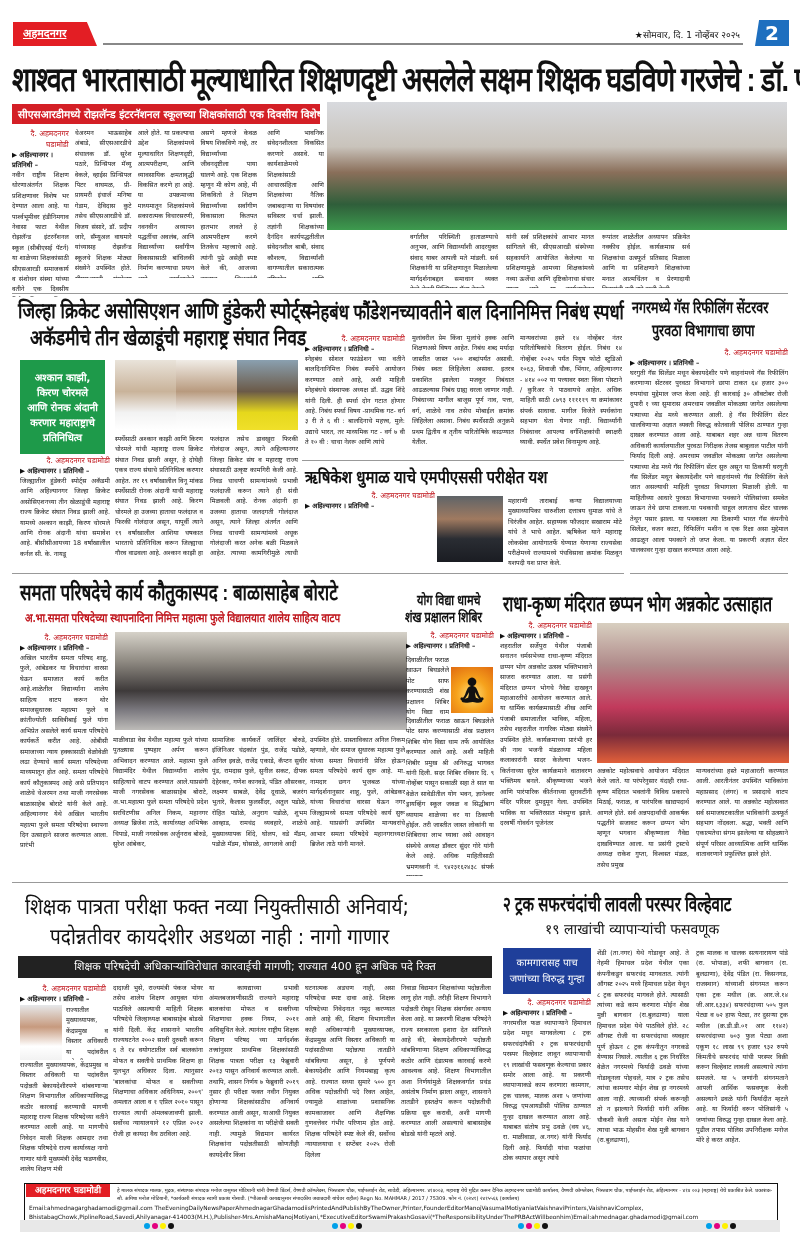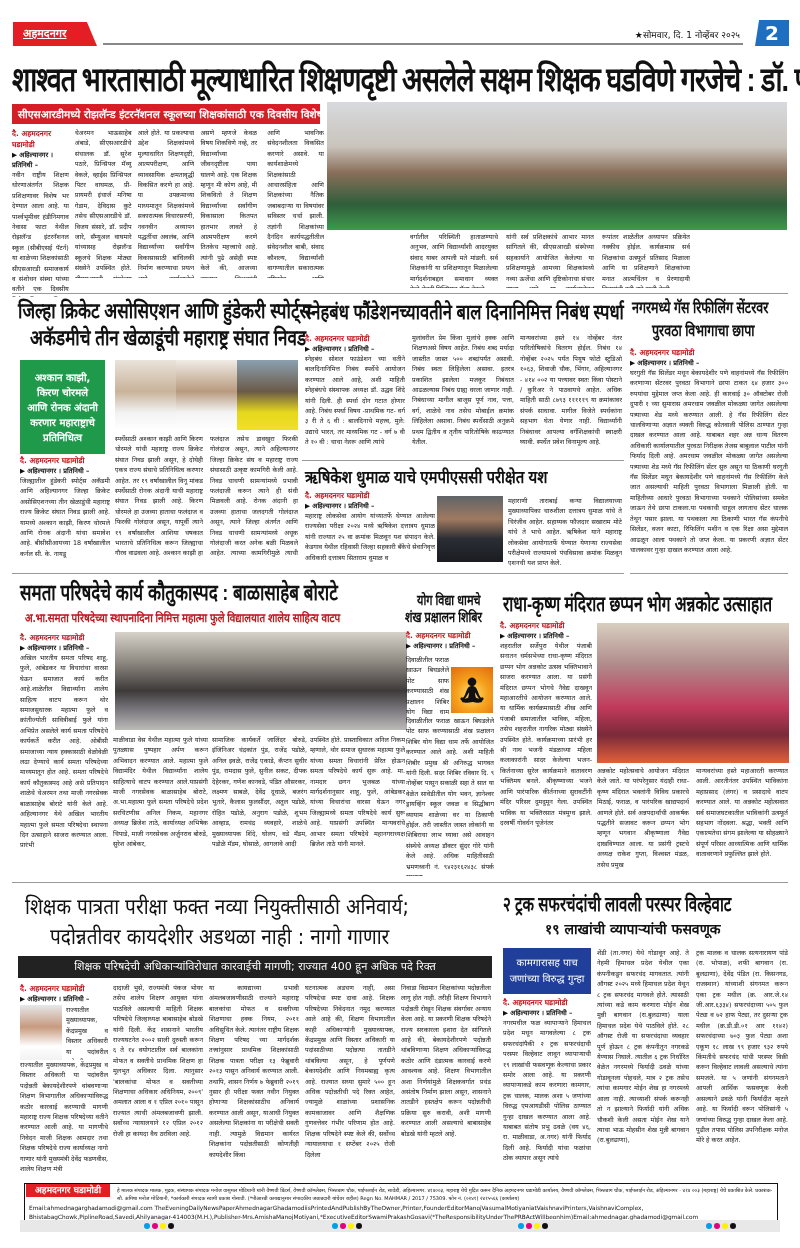--- a/index.html
+++ b/index.html
@@ -7,21 +7,21 @@
 body{position:relative;font-family:"DejaVu Sans","Liberation Sans",sans-serif;color:#111}
 .abs{position:absolute}
 .masthead-tag{left:13px;top:22px;width:84px;height:24px;background:#e31e24;clip-path:polygon(0 0,88% 0,100% 100%,0 100%)}
 .masthead-tag span{display:block;color:#fff;font-weight:bold;font-size:11px;line-height:24px;padding-left:10px;text-decoration:underline}
 .topline{left:103px;top:43px;width:640px;height:2px;background:#888}
 .date{right:60px;top:28px;font-size:9px;color:#111}
 .pageno{right:11px;top:20px;width:34px;height:26px;background:#1e6fbf;color:#fff;font-weight:bold;font-size:20px;text-align:center;line-height:26px;clip-path:polygon(12% 0,100% 0,100% 100%,0 100%)}
 .h1{left:12px;top:55px;width:778px;font-size:27px;font-weight:bold;letter-spacing:-1px;line-height:40px;white-space:nowrap;font-family:"Liberation Sans",sans-serif;transform:scaleY(1.25);transform-origin:top left}
 .redbar{left:12px;top:104px;width:308px;height:20px;background:#d41f26;color:#fff;font-size:10.5px;font-weight:bold;line-height:20px;padding-left:6px;white-space:nowrap;overflow:hidden}
 .col{font-size:6.4px;line-height:10.4px;color:#222;text-align:justify;overflow:hidden}
-.byline{color:#c0161d;font-weight:bold;font-size:7.5px;text-align:left;line-height:11px}
+.byline{color:#c0161d;font-weight:normal;font-size:7.5px;text-align:right;line-height:11px}
 .dateline{font-size:6.6px;font-weight:bold;line-height:10px}
 .photo{background:linear-gradient(160deg,#b8bcc0,#7a6a5a 45%,#2f6a3a 85%,#3c8a4a)}
 .rule{height:1px;background:#999}
 .hd{font-weight:bold;font-family:"Liberation Sans",sans-serif;white-space:nowrap;line-height:1.1}
 .greenbox{background:#1e9a4a;color:#fff;font-weight:bold;text-align:center;font-size:12px;line-height:18px;display:flex;align-items:center;justify-content:center;flex-direction:column}
 .bluebox{background:#1f3f9a;color:#fff;font-weight:bold;text-align:center;font-size:12px;line-height:18px;display:flex;align-items:center;justify-content:center;flex-direction:column}
 .blackbar{background:#222;color:#fff;font-weight:bold;font-size:12.5px;line-height:22px;text-align:center;white-space:nowrap}
 .footer{left:24px;top:1183px;width:754px;height:38px;border:1px solid #111;font-size:5.8px;line-height:9px;padding:2px 4px 2px 4px;overflow:hidden}
 .footlogo{left:26px;top:1184px;width:84px;height:13px;background:#e31e24;color:#fff;font-weight:bold;font-size:9px;line-height:13px;text-align:center}
 .regbar{left:20px;top:1220px;width:760px;height:12px;background:#e8e8e8}
@@ -95,24 +95,23 @@
   <div class="byline">दै. अहमदनगर घडामोडी</div>
   <div class="dateline">▶ अहिल्यानगर । प्रतिनिधी –</div>
   <div class="col" style="height:220px">घरगुती गॅस सिलेंडर मधून बेकायदेशीर पणे वाहनांमध्ये गॅस रिफीलिंग करणाऱ्या सेंटरवर पुरवठा विभागाने छापा टाकत ६४ हजार ३०० रुपयांचा मुद्देमाल जप्त केला आहे. ही कारवाई ३० ऑक्टोबर रोजी दुपारी १ च्या सुमारास अमरधाम जवळील मोकळ्या जागेत असलेल्या पत्र्याच्या शेड मध्ये करण्यात आली. हे गॅस रिफीलिंग सेंटर चालविणाऱ्या अज्ञात व्यक्ती विरुद्ध कोतवाली पोलिस ठाण्यात गुन्हा दाखल करण्यात आला आहे. याबाबत शहर अन्न धान्य वितरण अधिकारी कार्यालयातील पुरवठा निरीक्षक तेजस बाबुलाल पाटील यांनी फिर्याद दिली आहे. अमरधाम जवळील मोकळ्या जागेत असलेल्या पत्र्याच्या शेड मध्ये गॅस रिफीलिंग सेंटर सुरु असून या ठिकाणी घरगुती गॅस सिलेंडर मधून बेकायदेशीर पणे वाहनांमध्ये गॅस रिफीलिंग केले जात असल्याची माहिती पुरवठा विभागाला मिळाली होती. या माहितीच्या आधारे पुरवठा विभागाच्या पथकाने पोलिसांच्या समवेत जाऊन तेथे छापा टाकला.या पथकाची चाहूल लागताच सेंटर चालक तेथून पसार झाला. या पथकाला त्या ठिकाणी भारत गॅस कंपनीचे सिलेंडर, वजन काटा, रिफिलिंग मशीन व एक रिक्षा असा मुद्देमाल आढळून आला पथकाने तो जप्त केला. या प्रकरणी अज्ञात सेंटर चालकावर गुन्हा दाखल करण्यात आला आहे.</div>
 </div>
 <div class="abs rule" style="left:302px;top:460px;width:322px"></div>
 
 <div class="abs hd" style="left:305px;top:468px;font-size:15px;transform:scaleY(1.15);transform-origin:top left">ऋषिकेश धुमाळ याचे एमपीएससी परीक्षेत यश</div>
 <div class="abs" style="left:305px;top:490px;width:130px">
   <div class="byline">दै. अहमदनगर घडामोडी</div>
   <div class="dateline">▶ अहिल्यानगर । प्रतिनिधी –</div>
-  <div class="col" style="height:56px">महाराष्ट्र लोकसेवा आयोग यांच्यातर्फे घेण्यात आलेल्या राज्यसेवा परीक्षा २०२४ मध्ये ऋषिकेश दत्तात्रय धुमाळ यांनी राज्यात २५ वा क्रमांक मिळवून यश संपादन केले. केडगाव येथील रहिवासी जिल्हा सहकारी बँकेचे सेवानिवृत्त अधिकारी दत्तात्रय सिताराम धुमाळ व</div>
 </div>
 <div class="abs" style="left:437px;top:496px;width:66px;height:66px;background:linear-gradient(180deg,#5f6468 0%,#a07a60 35%,#2a2d33 65%,#1a1c22)"></div>
-<div class="abs col" style="left:508px;top:496px;width:114px;height:70px">महाराणी ताराबाई कन्या विद्यालयाच्या मुख्याध्यापिका चारुशीला दत्तात्रय धुमाळ यांचे ते चिरंजीव आहेत. सहाय्यक फौजदार सखाराम मोटे यांचे ते भाचे आहेत. ऋषिकेश याने महाराष्ट्र लोकसेवा आयोगातर्फे घेण्यात येणाऱ्या राज्यसेवा परीक्षेमध्ये राज्यामध्ये पंचविसावा क्रमांक मिळवून एशनची यश प्राप्त केले.</div>
+<div class="abs col" style="left:508px;top:496px;width:114px;height:70px">महाराणी ताराबाई कन्या विद्यालयाच्या मुख्याध्यापिका चारुशीला दत्तात्रय धुमाळ यांचे ते चिरंजीव आहेत. सहाय्यक फौजदार सखाराम मोटे यांचे ते भाचे आहेत. ऋषिकेश याने महाराष्ट्र लोकसेवा आयोगातर्फे घेण्यात येणाऱ्या राज्यसेवा परीक्षेमध्ये राज्यामध्ये पंचविसावा क्रमांक मिळवून यशपदी यश प्राप्त केले.</div>
 <div class="abs rule" style="left:12px;top:573px;width:612px"></div>
 <div class="abs rule" style="left:630px;top:573px;width:158px"></div>
 
 <div class="abs hd" style="left:20px;top:582px;font-size:17px;transform:scaleY(1.3);transform-origin:top left">समता परिषदेचे कार्य कौतुकास्पद : बाळासाहेब बोराटे</div>
 <div class="abs hd" style="left:25px;top:611px;font-size:10px;color:#c0161d;transform:scaleY(1.2);transform-origin:top left">अ.भा.समता परिषदेच्या स्थापनादिना निमित्त महात्मा फुले विद्यालयात शालेय साहित्य वाटप</div>
 <div class="abs" style="left:20px;top:632px;width:88px">
   <div class="byline">दै. अहमदनगर घडामोडी</div>
   <div class="dateline">▶ अहिल्यानगर । प्रतिनिधी –</div>
   <div class="col" style="height:240px">अखिल भारतीय समता परिषद शाहू, फुले, आंबेडकर या विचारांचा वारसा घेऊन समाजात कार्य करीत आहे.शाळेतील विद्यार्थ्यांना शालेय साहित्य वाटप करून थोर समाजसुधारक महात्मा फुले व क्रांतीज्योती सावित्रीबाई फुले यांना अभिप्रेत असलेले कार्य समता परिषदेचे कार्यकर्ते करीत आहे. ओबीसी समाजाच्या न्याय हक्कासाठी वेळोवेळी लढा देण्याचे कार्य समता परिषदेच्या माध्यमातून होत आहे. समता परिषदेचे कार्य कौतुकास्पद आहे असे प्रतिपादन शाळेचे चेअरमन तथा माजी नगरसेवक बाळासाहेब बोराटे यांनी केले आहे. अहिल्यानगर येथे अखिल भारतीय महात्मा फुले समता परिषदेचा स्थापना दिन उत्साहाने साजरा करण्यात आला. प्रारंभी</div>
 </div>
@@ -151,21 +150,21 @@
 </div>
 <div class="abs" style="left:20px;top:1005px;width:42px;height:55px;background:linear-gradient(180deg,#e6e8ea 0%,#c79a7e 40%,#ffffff 75%,#f2f2f2)"></div>
 <div class="abs col" style="left:66px;top:1005px;width:42px;height:55px">राज्यातील मुख्याध्यापक, केंद्रप्रमुख व विस्तार अधिकारी या पदांवरील पदोन्नती बेकायदेशीरपणे थांबवणाऱ्या शिक्षण विभागातील अधिकाऱ्यांविरुद्ध कठोर कारवाई करण्याची मागणी महाराष्ट्र राज्य शिक्षक परिषदेच्या वतीने करण्यात आली आहे. या मागणीचे निवेदन माजी शिक्षक आमदार तथा शिक्षक परिषदेचे राज्य कार्याध्यक्ष नागो गाणार यांनी मुख्यमंत्री देवेंद्र फडणवीस, शालेय शिक्षण मंत्री</div>
 <div class="abs col" style="left:20px;top:1060px;width:88px;height:116px">राज्यातील मुख्याध्यापक, केंद्रप्रमुख व विस्तार अधिकारी या पदांवरील पदोन्नती बेकायदेशीरपणे थांबवणाऱ्या शिक्षण विभागातील अधिकाऱ्यांविरुद्ध कठोर कारवाई करण्याची मागणी महाराष्ट्र राज्य शिक्षक परिषदेच्या वतीने करण्यात आली आहे. या मागणीचे निवेदन माजी शिक्षक आमदार तथा शिक्षक परिषदेचे राज्य कार्याध्यक्ष नागो गाणार यांनी मुख्यमंत्री देवेंद्र फडणवीस, शालेय शिक्षण मंत्री</div>
 <div class="abs col" style="left:113px;top:983px;width:90px;height:193px">दादाजी भुसे, राज्यमंत्री पंकज भोयर तसेच शालेय शिक्षण आयुक्त यांना पाठविले असल्याची माहिती शिक्षक परिषदेचे जिल्हाध्यक्ष बाबासाहेब बोडखे यांनी दिली. केंद्र शासनाने भारतीय राज्यघटनेत २००२ साली दुरुस्ती करून ६ ते १४ वयोगटातील सर्व बालकांना मोफत व सक्तीचे प्राथमिक शिक्षण हा मूलभूत अधिकार दिला. त्यानुसार 'बालकांचा मोफत व सक्तीच्या शिक्षणाचा अधिकार अधिनियम, २००९' अमलात आला व १ एप्रिल २०१० पासून राज्यात त्याची अंमलबजावणी झाली. सर्वोच्च न्यायालयाने १२ एप्रिल २०१२ रोजी हा कायदा वैध ठरविला आहे.</div>
 <div class="abs col" style="left:209px;top:983px;width:90px;height:193px">या कायद्याच्या प्रभावी अंमलबजावणीसाठी राज्याने महाराष्ट्र बालकांचा मोफत व सक्तीच्या शिक्षणाचा हक्क नियम, २०११ अधिसूचित केले. त्यानंतर राष्ट्रीय शिक्षक शिक्षण परिषद च्या मार्गदर्शक तत्त्वांनुसार प्राथमिक शिक्षकांसाठी शिक्षक पात्रता परीक्षा १३ फेब्रुवारी २०१३ पासून अनिवार्य करण्यात आली. तथापि, शासन निर्णय ७ फेब्रुवारी २०१९ नुसार ही परीक्षा फक्त नवीन नियुक्त होणाऱ्या शिक्षकांसाठीच अनिवार्य करण्यात आली असून, याआधी नियुक्त असलेल्या शिक्षकांना या परीक्षेची सक्ती नाही. त्यामुळे विद्यमान कार्यरत शिक्षकांना पदोन्नतीसाठी कोणतीही कायदेशीर किंवा</div>
 <div class="abs col" style="left:305px;top:983px;width:90px;height:193px">घटनात्मक अडचण नाही, असा परिषदेचा स्पष्ट दावा आहे. शिक्षक परिषदेच्या निवेदनात नमूद करण्यात आले आहे की, शिक्षण विभागातील काही अधिकाऱ्यांनी मुख्याध्यापक, केंद्रप्रमुख आणि विस्तार अधिकारी या पदांसाठीच्या पदोन्नत्या तातडीने थांबविल्या असून, हे पूर्णपणे बेकायदेशीर आणि नियमबाह्य कृत्य आहे. राज्यात सध्या सुमारे ५०० हून अधिक पदोन्नतीची पदे रिक्त आहेत, ज्यामुळे शाळांच्या प्रशासनिक कामकाजावर आणि शैक्षणिक गुणवत्तेवर गंभीर परिणाम होत आहे. शिक्षक परिषदेने स्पष्ट केले की, सर्वोच्च न्यायालयाचा १ सप्टेंबर २०२५ रोजी दिलेला</div>
 <div class="abs col" style="left:401px;top:983px;width:90px;height:193px">निवाडा विद्यमान शिक्षकांच्या पदोन्नतीला लागू होत नाही. तरीही शिक्षण विभागाने पदोन्नती रोखून शिक्षक संवर्गावर अन्याय केला आहे. या प्रकरणी शिक्षक परिषदेने राज्य सरकारला इशारा देत सांगितले आहे की, बेकायदेशीरपणे पदोन्नती थांबविणाऱ्या शिक्षण अधिकाऱ्यांविरुद्ध कठोर आणि दंडात्मक कारवाई करणे आवश्यक आहे. शिक्षण विभागातील अशा निर्णयांमुळे शिक्षकवर्गात प्रचंड असंतोष निर्माण झाला असून, शासनाने तातडीने हस्तक्षेप करून पदोन्नतीची प्रक्रिया सुरु करावी, अशी मागणी करण्यात आली असल्याचे बाबासाहेब बोडखे यांनी म्हटले आहे.</div>
 
 <div class="abs hd" style="left:503px;top:893px;font-size:15px;transform:scaleY(1.35);transform-origin:top left">२ ट्रक सफरचंदांची लावली परस्पर विल्हेवाट</div>
-<div class="abs hd" style="left:545px;top:922px;font-size:14px;font-weight:bold;font-family:'DejaVu Sans',sans-serif">१९ लाखांची व्यापाऱ्यांची फसवणूक</div>
+<div class="abs hd" style="left:545px;top:922px;font-size:14px;font-weight:normal;font-family:'DejaVu Sans',sans-serif">१९ लाखांची व्यापाऱ्यांची फसवणूक</div>
 <div class="abs bluebox" style="left:503px;top:948px;width:88px;height:46px;font-size:10px;line-height:16px;font-weight:normal">
   <span>कामगारासह पाच</span>
   <span>जणांच्या विरुद्ध गुन्हा</span>
 </div>
 <div class="abs" style="left:503px;top:997px;width:88px">
   <div class="byline">दै. अहमदनगर घडामोडी</div>
   <div class="dateline">▶ अहिल्यानगर । प्रतिनिधी –</div>
   <div class="col" style="height:158px">नगरमधील फळ व्यापाऱ्याने हिमाचल प्रदेश मधून मागवलेल्या ८ ट्रक सफरचंदांपैकी २ ट्रक सफरचंदाची परस्पर विल्हेवाट लावून व्यापाऱ्याची १९ लाखांची फसवणूक केल्याचा प्रकार समोर आला आहे. या प्रकरणी व्यापाऱ्याकडे काम करणारा कामगार, ट्रक चालक, मालक अशा ५ जणांच्या विरुद्ध एमआयडीसी पोलिस ठाण्यात गुन्हा दाखल करण्यात आला आहे. याबाबत संतोष प्रभु ढवळे (वय ४६, रा. माळीवाडा, अ.नगर) यांनी फिर्याद दिली आहे. फिर्यादी यांचा फळांचा ठोक व्यापार असून त्यांचे</div>
 </div>
 <div class="abs col" style="left:597px;top:948px;width:92px;height:228px">शेंडी (ता.नगर) येथे गोडावून आहे. ते नेहमी हिमाचल प्रदेश येथील एका कंपनीकडून सफरचंद मागवतात. त्यांनी ऑगस्ट २०२५ मध्ये हिमाचल प्रदेश येथून ८ ट्रक सफरचंद मागवले होते. त्यासाठी त्यांच्या कडे काम करणारा मोईन शेख मुन्नी बागवान (रा.बुलढाणा) याला हिमाचल प्रदेश येथे पाठविले होते. २८ ऑगस्ट रोजी या सफरचंदाचा व्यवहार पूर्ण होऊन ८ ट्रक कंपनीतून नगरकडे येण्यास निघाले. त्यातील ६ ट्रक निर्धारित वेळेत नगरमध्ये फिर्यादी ढवळे यांच्या गोडावूनला पोहचले, मात्र २ ट्रक तसेच त्यांचा कामगार मोईन शेख हा नगरमध्ये आला नाही. त्याच्याशी संपर्क करूनही तो न झाल्याने फिर्यादी यांनी अधिक चौकशी केली असता मोईन शेख याने त्याचा भाऊ मोहसीन शेख मुन्नी बागवान (रा.बुलढाणा),</div>

